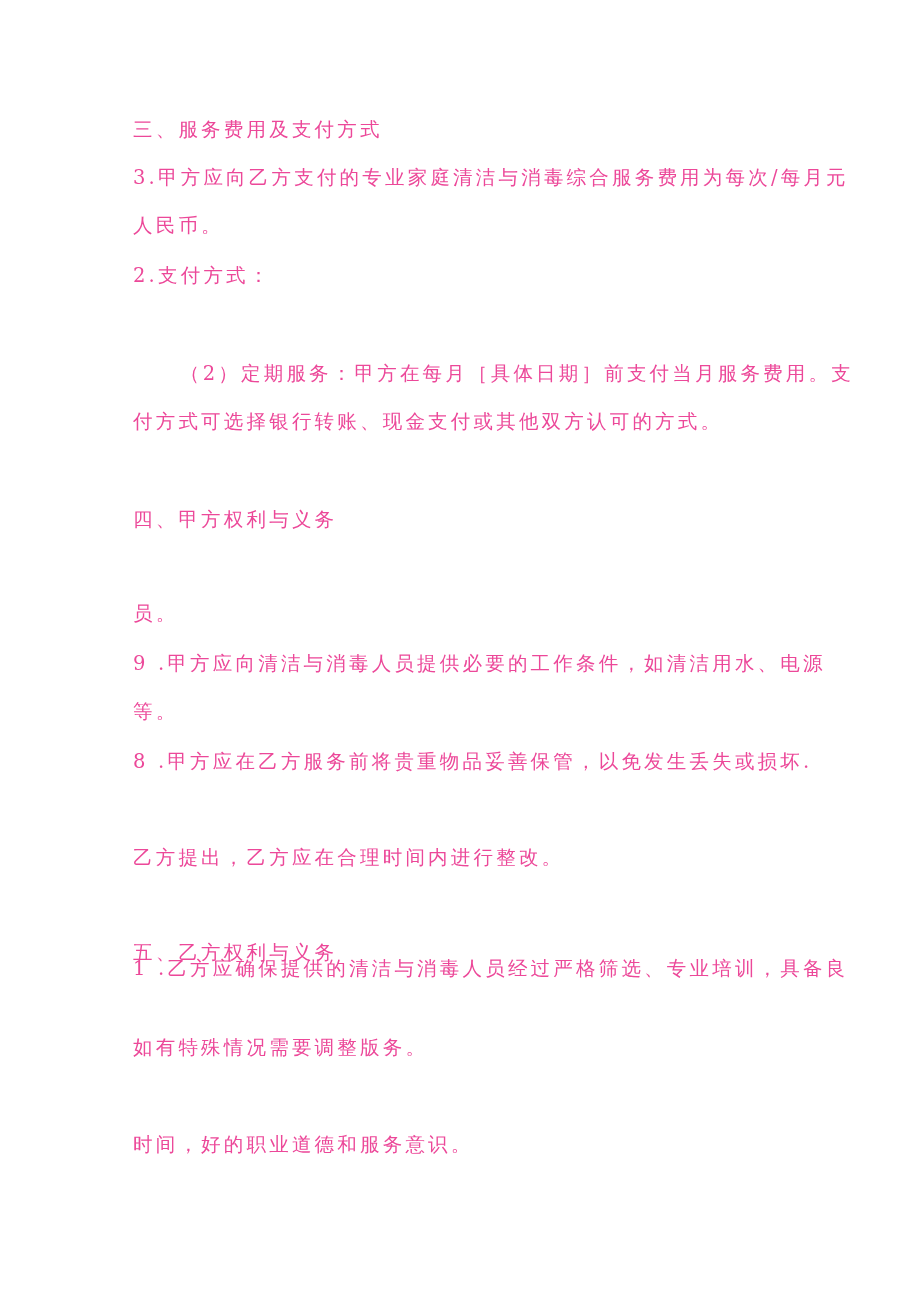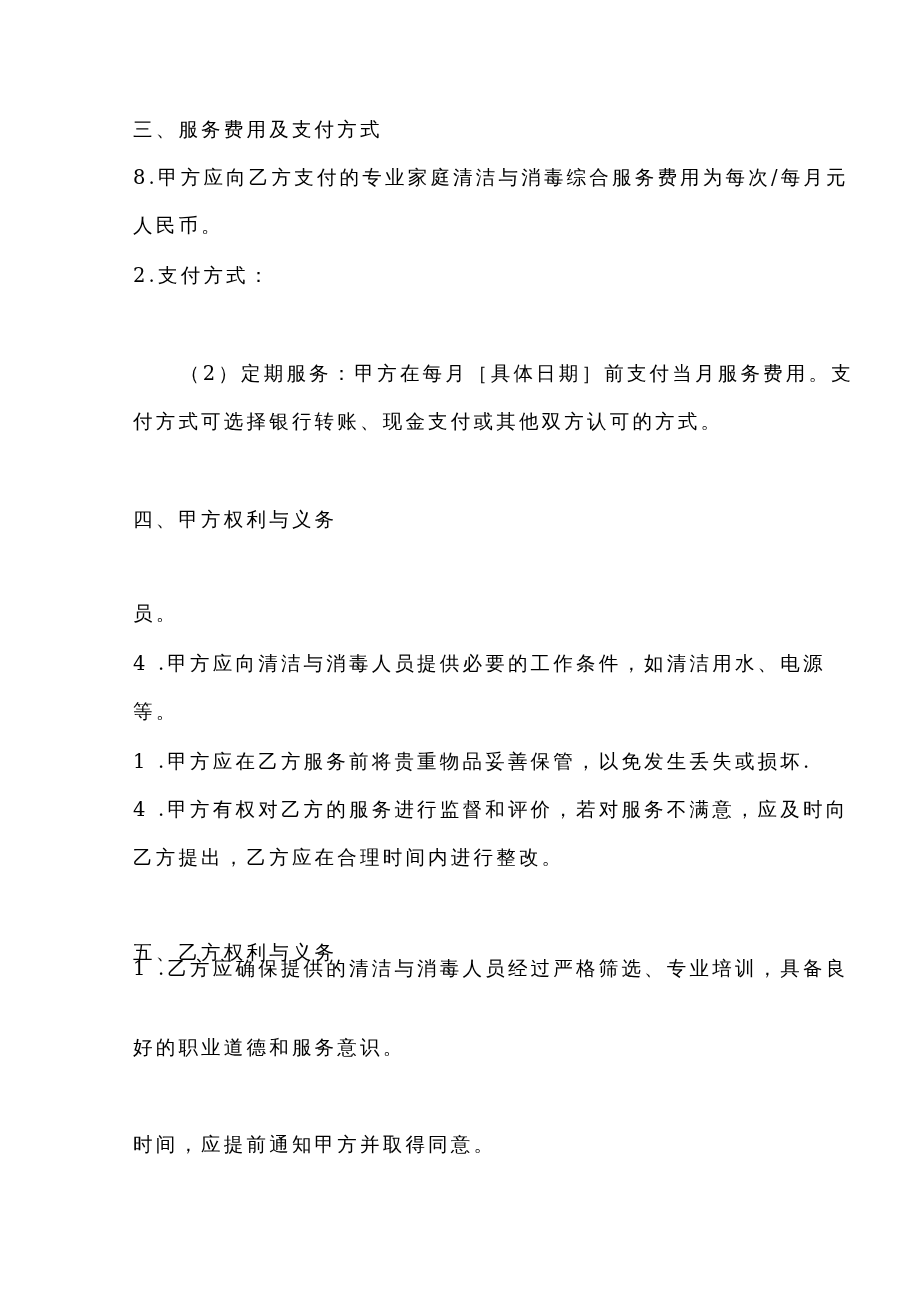--- a/index.html
+++ b/index.html
@@ -1,49 +1,48 @@
 <!DOCTYPE html>
 <html><head>
 <meta charset="utf-8">
 <style>
   html, body { margin: 0; padding: 0; background: #ffffff; }
   body { width: 920px; height: 1301px; position: relative; overflow: hidden; }
   .page {
     position: absolute; left: 0; top: 0; width: 920px; height: 1063px;
     font-family: "DejaVu Serif", "Liberation Serif", serif;
-    color: #000000;
+    color: #ec4899;
     font-size: 19.5px;
   }
   .line {
     position: absolute;
     left: 133px;
     white-space: nowrap;
     line-height: 24px;
     letter-spacing: 3.2px;
   }
   .indent { left: 180px; }
 </style>
 </head>
 <body>
 
 <div class="page">
 
   <div class="line" style="top:118px">三、服务费用及支付方式</div>
-  <div class="line" style="top:166px">8.甲方应向乙方支付的专业家庭清洁与消毒综合服务费用为每次/每月元</div>
+  <div class="line" style="top:166px">3.甲方应向乙方支付的专业家庭清洁与消毒综合服务费用为每次/每月元</div>
   <div class="line" style="top:214px">人民币。</div>
   <div class="line" style="top:264px">2.支付方式：</div>
   <div class="line indent" style="top:362px">（2）定期服务：甲方在每月［具体日期］前支付当月服务费用。支</div>
   <div class="line" style="top:508px">四、甲方权利与义务</div>
 
   <div class="line" style="top:410px">付方式可选择银行转账、现金支付或其他双方认可的方式。</div>
   <div class="line" style="top:602px">员。</div>
-  <div class="line" style="top:652px">4 .甲方应向清洁与消毒人员提供必要的工作条件，如清洁用水、电源</div>
+  <div class="line" style="top:652px">9 .甲方应向清洁与消毒人员提供必要的工作条件，如清洁用水、电源</div>
   <div class="line" style="top:700px">等。</div>
-  <div class="line" style="top:750px">1 .甲方应在乙方服务前将贵重物品妥善保管，以免发生丢失或损坏.</div>
-  <div class="line" style="top:798px">4 .甲方有权对乙方的服务进行监督和评价，若对服务不满意，应及时向</div>
+  <div class="line" style="top:750px">8 .甲方应在乙方服务前将贵重物品妥善保管，以免发生丢失或损坏.</div>
   <div class="line" style="top:941px">五、乙方权利与义务</div>
 
   <div class="line" style="top:846px">乙方提出，乙方应在合理时间内进行整改。</div>
   <div class="line" style="top:957px">1 .乙方应确保提供的清洁与消毒人员经过严格筛选、专业培训，具备良</div>
-  <div class="line" style="top:1036px">好的职业道德和服务意识。</div>
-  <div class="line" style="top:1133px">时间，应提前通知甲方并取得同意。</div>
+  <div class="line" style="top:1036px">如有特殊情况需要调整版务。</div>
+  <div class="line" style="top:1133px">时间，好的职业道德和服务意识。</div>
 
 </div>
 
 </body></html>

